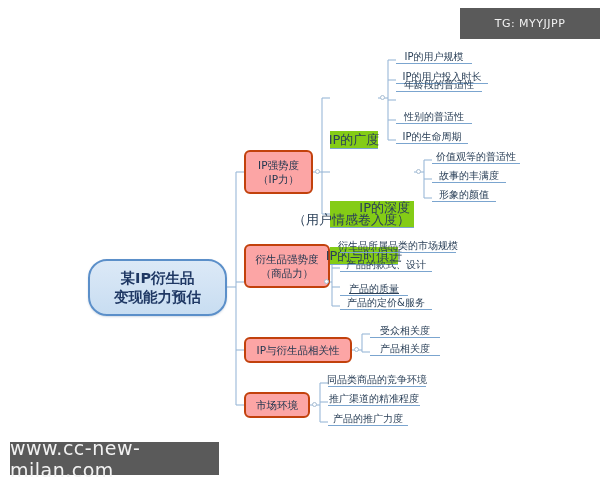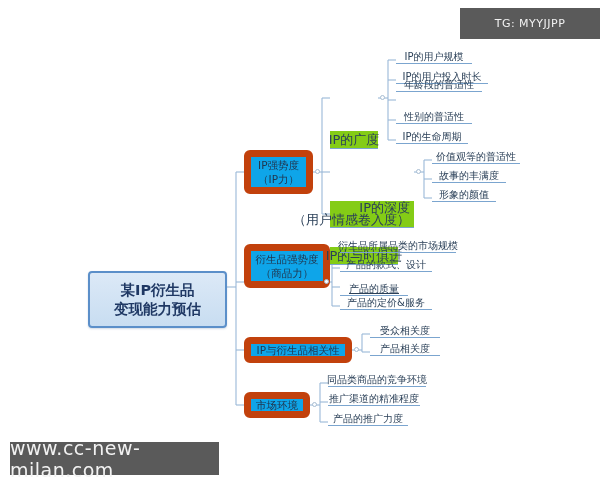--- a/index.html
+++ b/index.html
@@ -15,37 +15,36 @@
   
   #wires{position:absolute;left:0;top:0;width:600px;height:480px;pointer-events:none;}
 
   
   .node{position:absolute;box-sizing:border-box;}
 
   
   .lvl0{
     background:linear-gradient(180deg,#dce9f7 0%,#c8ddf1 100%);
     border:2px solid #5b8fc9;
-    border-radius:4px;
+    border-radius:19px;
     color:#1f3864;
     font-weight:bold;
     font-size:14.5px;
     line-height:19px;
     text-align:left;
     display:flex;align-items:center;justify-content:center;
     flex-direction:column;
     box-shadow:0 1px 2px rgba(80,110,150,.25);
-    margin-top:12px;
   }
   .lvl0 .ln{display:block;white-space:nowrap;}
 
   
   .lvl1{
-    background:#0ea5e9;
-    border:7px solid #c2410c;
+    background:#fca5a5;
+    border:2px solid #c2410c;
     border-radius:6px;
     color:#21364f;
     font-size:10.5px;
     line-height:14px;
     text-align:center;
     display:flex;align-items:center;justify-content:center;
     flex-direction:column;
   }
   .lvl1 .ln{display:block;white-space:nowrap;}
 

